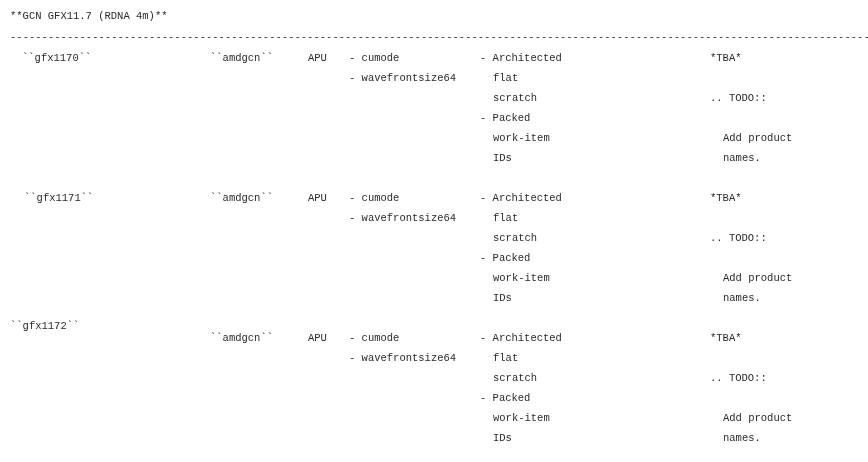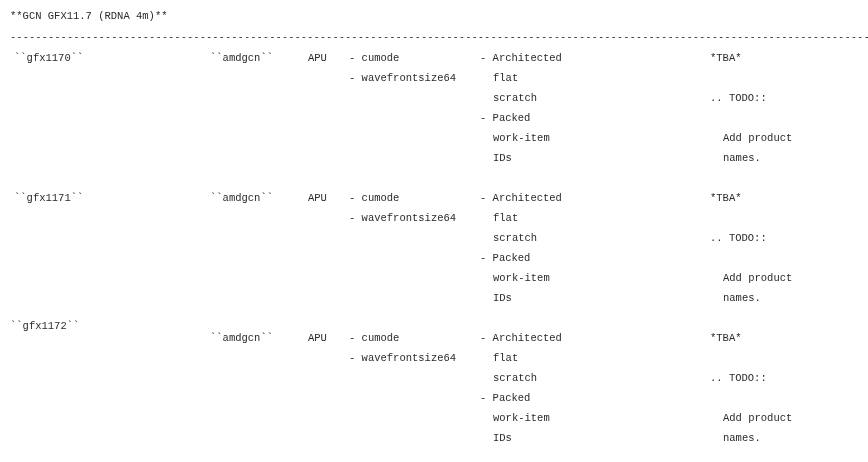--- a/index.html
+++ b/index.html
@@ -48,42 +48,42 @@
 </head>
 <body>
 
 <div id="doc">
 
   <div class="line" style="left:10px; top:6px;">**GCN GFX11.7 (RDNA 4m)**</div>
 
   <div class="rule" style="left:10px; top:26px;">----------------------------------------------------------------------------------------------------------------------------------------</div>
 
   <div>
-    <div class="line" style="left:14px; top:48px;text-align:center;">``gfx1170``</div>
+    <div class="line" style="left:22px; top:48px;text-align:center;">``gfx1170``</div>
     <div class="line" style="left:210px; top:48px;">``amdgcn``</div>
     <div class="line" style="left:308px; top:48px;">APU</div>
 
     <div class="line" style="left:349px; top:48px;">- cumode</div>
     <div class="line" style="left:349px; top:68px;">- wavefrontsize64</div>
 
     <div class="line" style="left:480px; top:48px;">- Architected</div>
     <div class="line" style="left:493px; top:68px;">flat</div>
     <div class="line" style="left:493px; top:88px;">scratch</div>
     <div class="line" style="left:480px; top:108px;">- Packed</div>
     <div class="line" style="left:493px; top:128px;">work-item</div>
     <div class="line" style="left:493px; top:148px;">IDs</div>
 
     <div class="line" style="left:710px; top:48px;">*TBA*</div>
     <div class="line" style="left:710px; top:88px;">.. TODO::</div>
     <div class="line" style="left:723px; top:128px;">Add product</div>
     <div class="line" style="left:723px; top:148px;">names.</div>
   </div>
 
   <div>
-    <div class="line" style="left:14px; top:188px;">``gfx1171``</div>
+    <div class="line" style="left:24px; top:188px;">``gfx1171``</div>
     <div class="line" style="left:210px; top:188px;">``amdgcn``</div>
     <div class="line" style="left:308px; top:188px;">APU</div>
 
     <div class="line" style="left:349px; top:188px;">- cumode</div>
     <div class="line" style="left:349px; top:208px;">- wavefrontsize64</div>
 
     <div class="line" style="left:480px; top:188px;">- Architected</div>
     <div class="line" style="left:493px; top:208px;">flat</div>
     <div class="line" style="left:493px; top:228px;">scratch</div>
     <div class="line" style="left:480px; top:248px;">- Packed</div>

